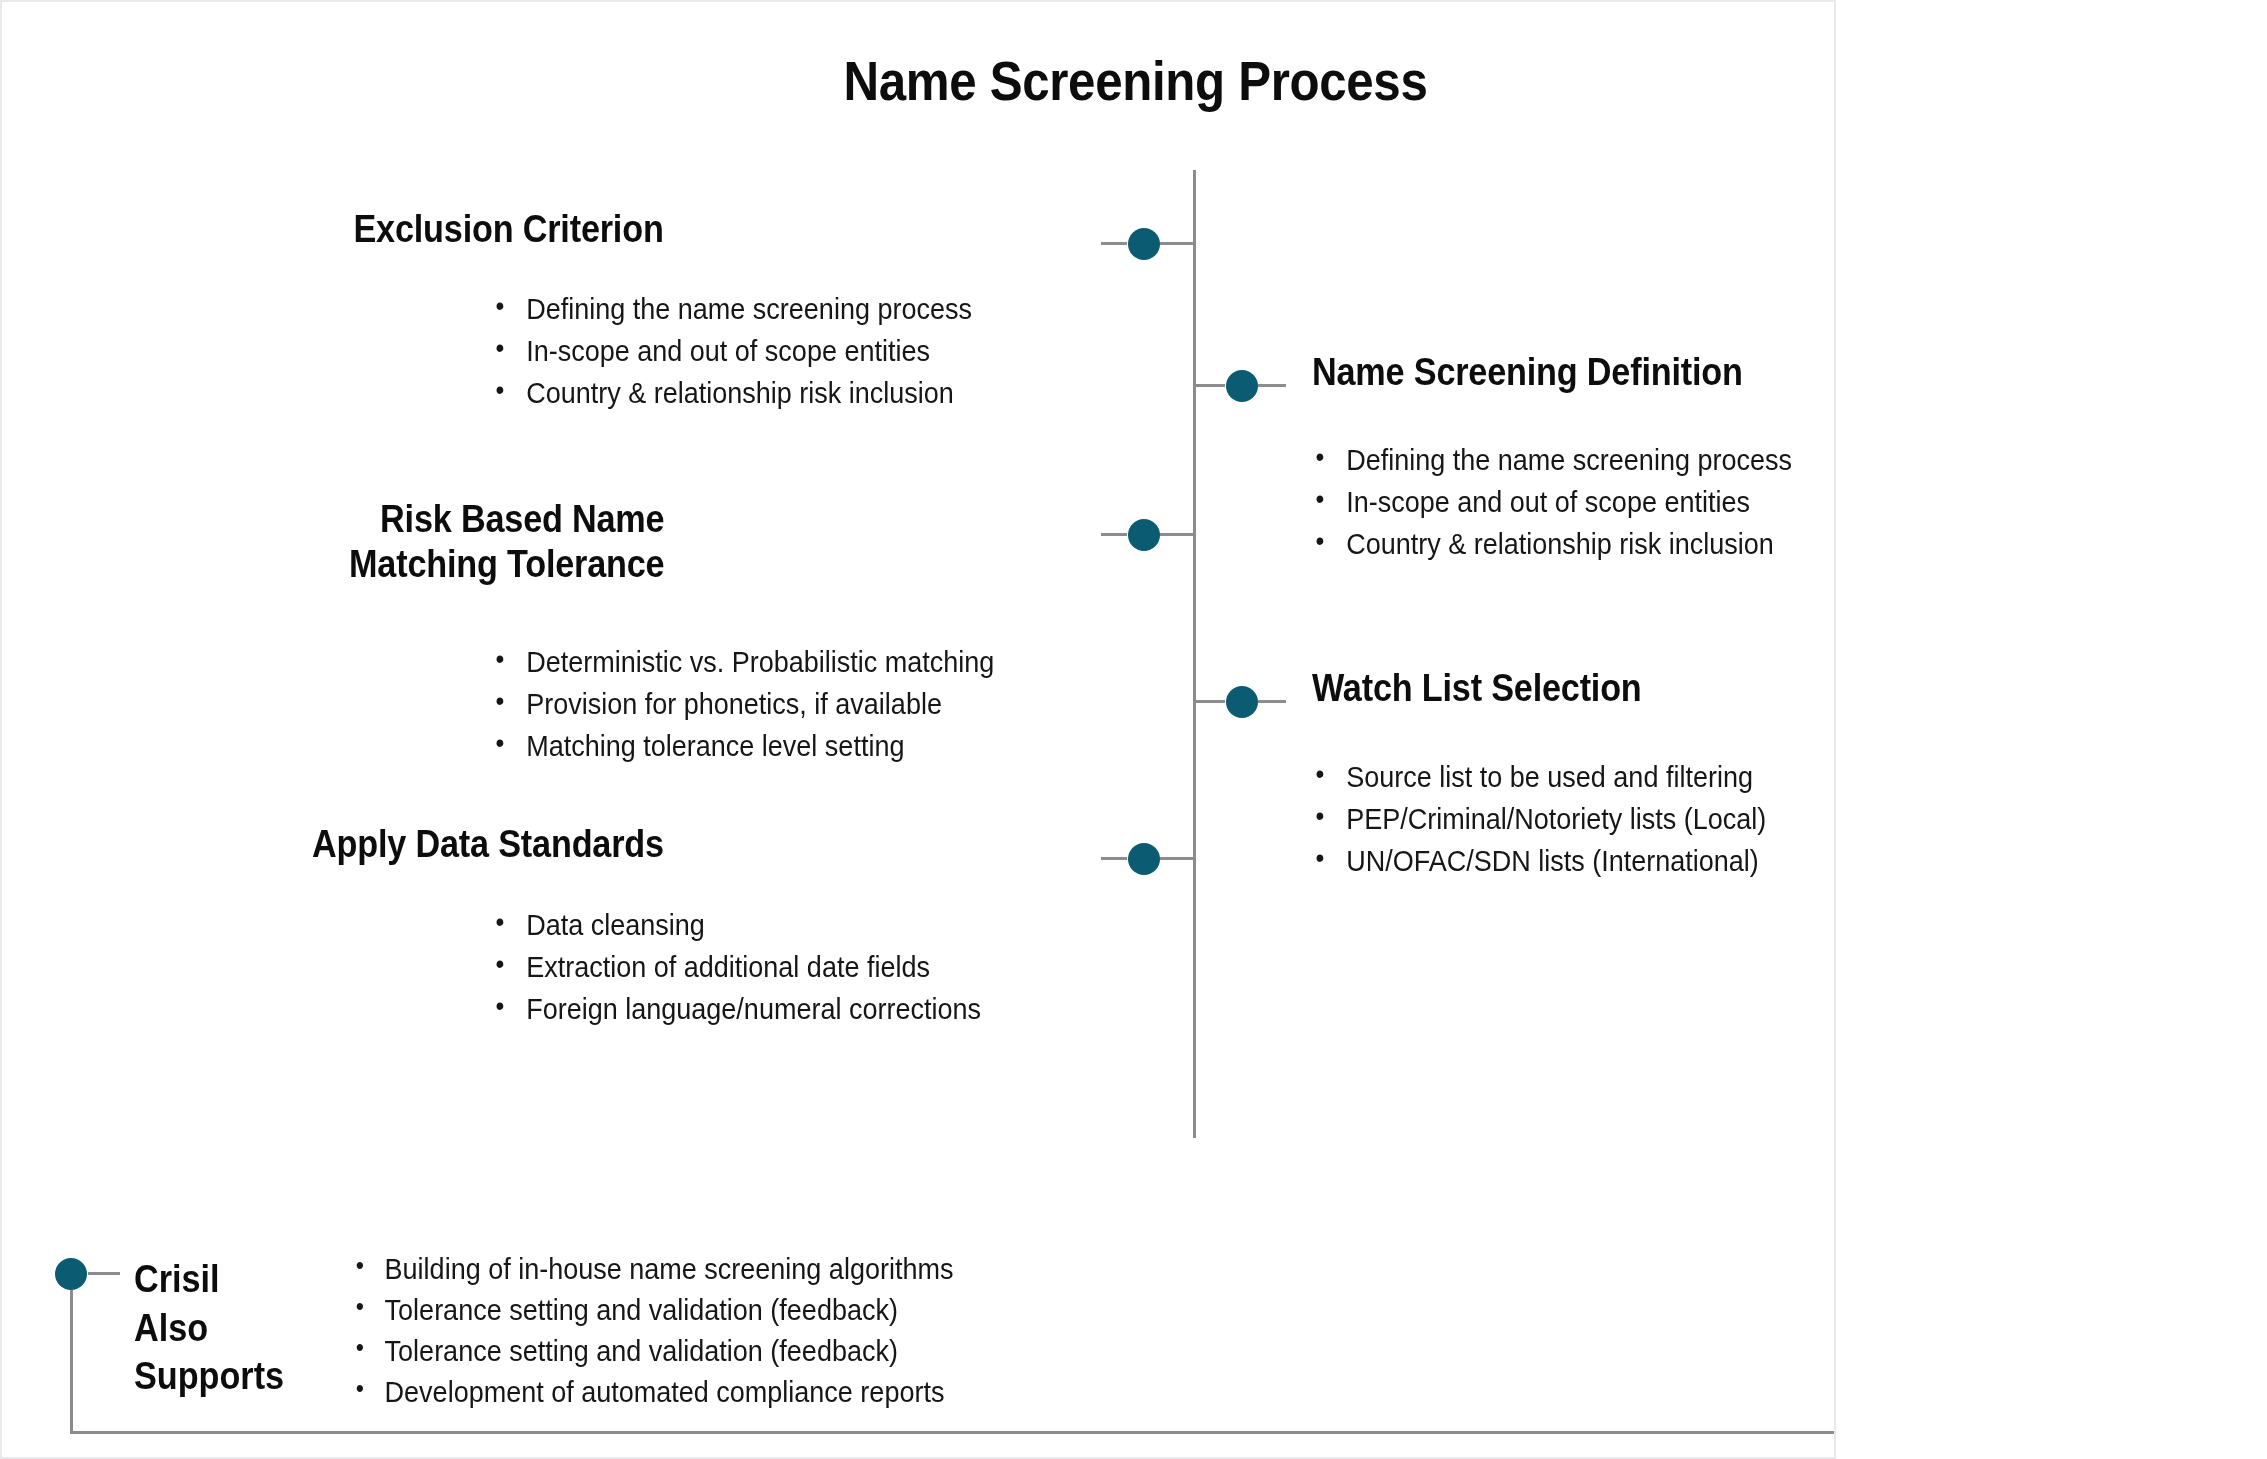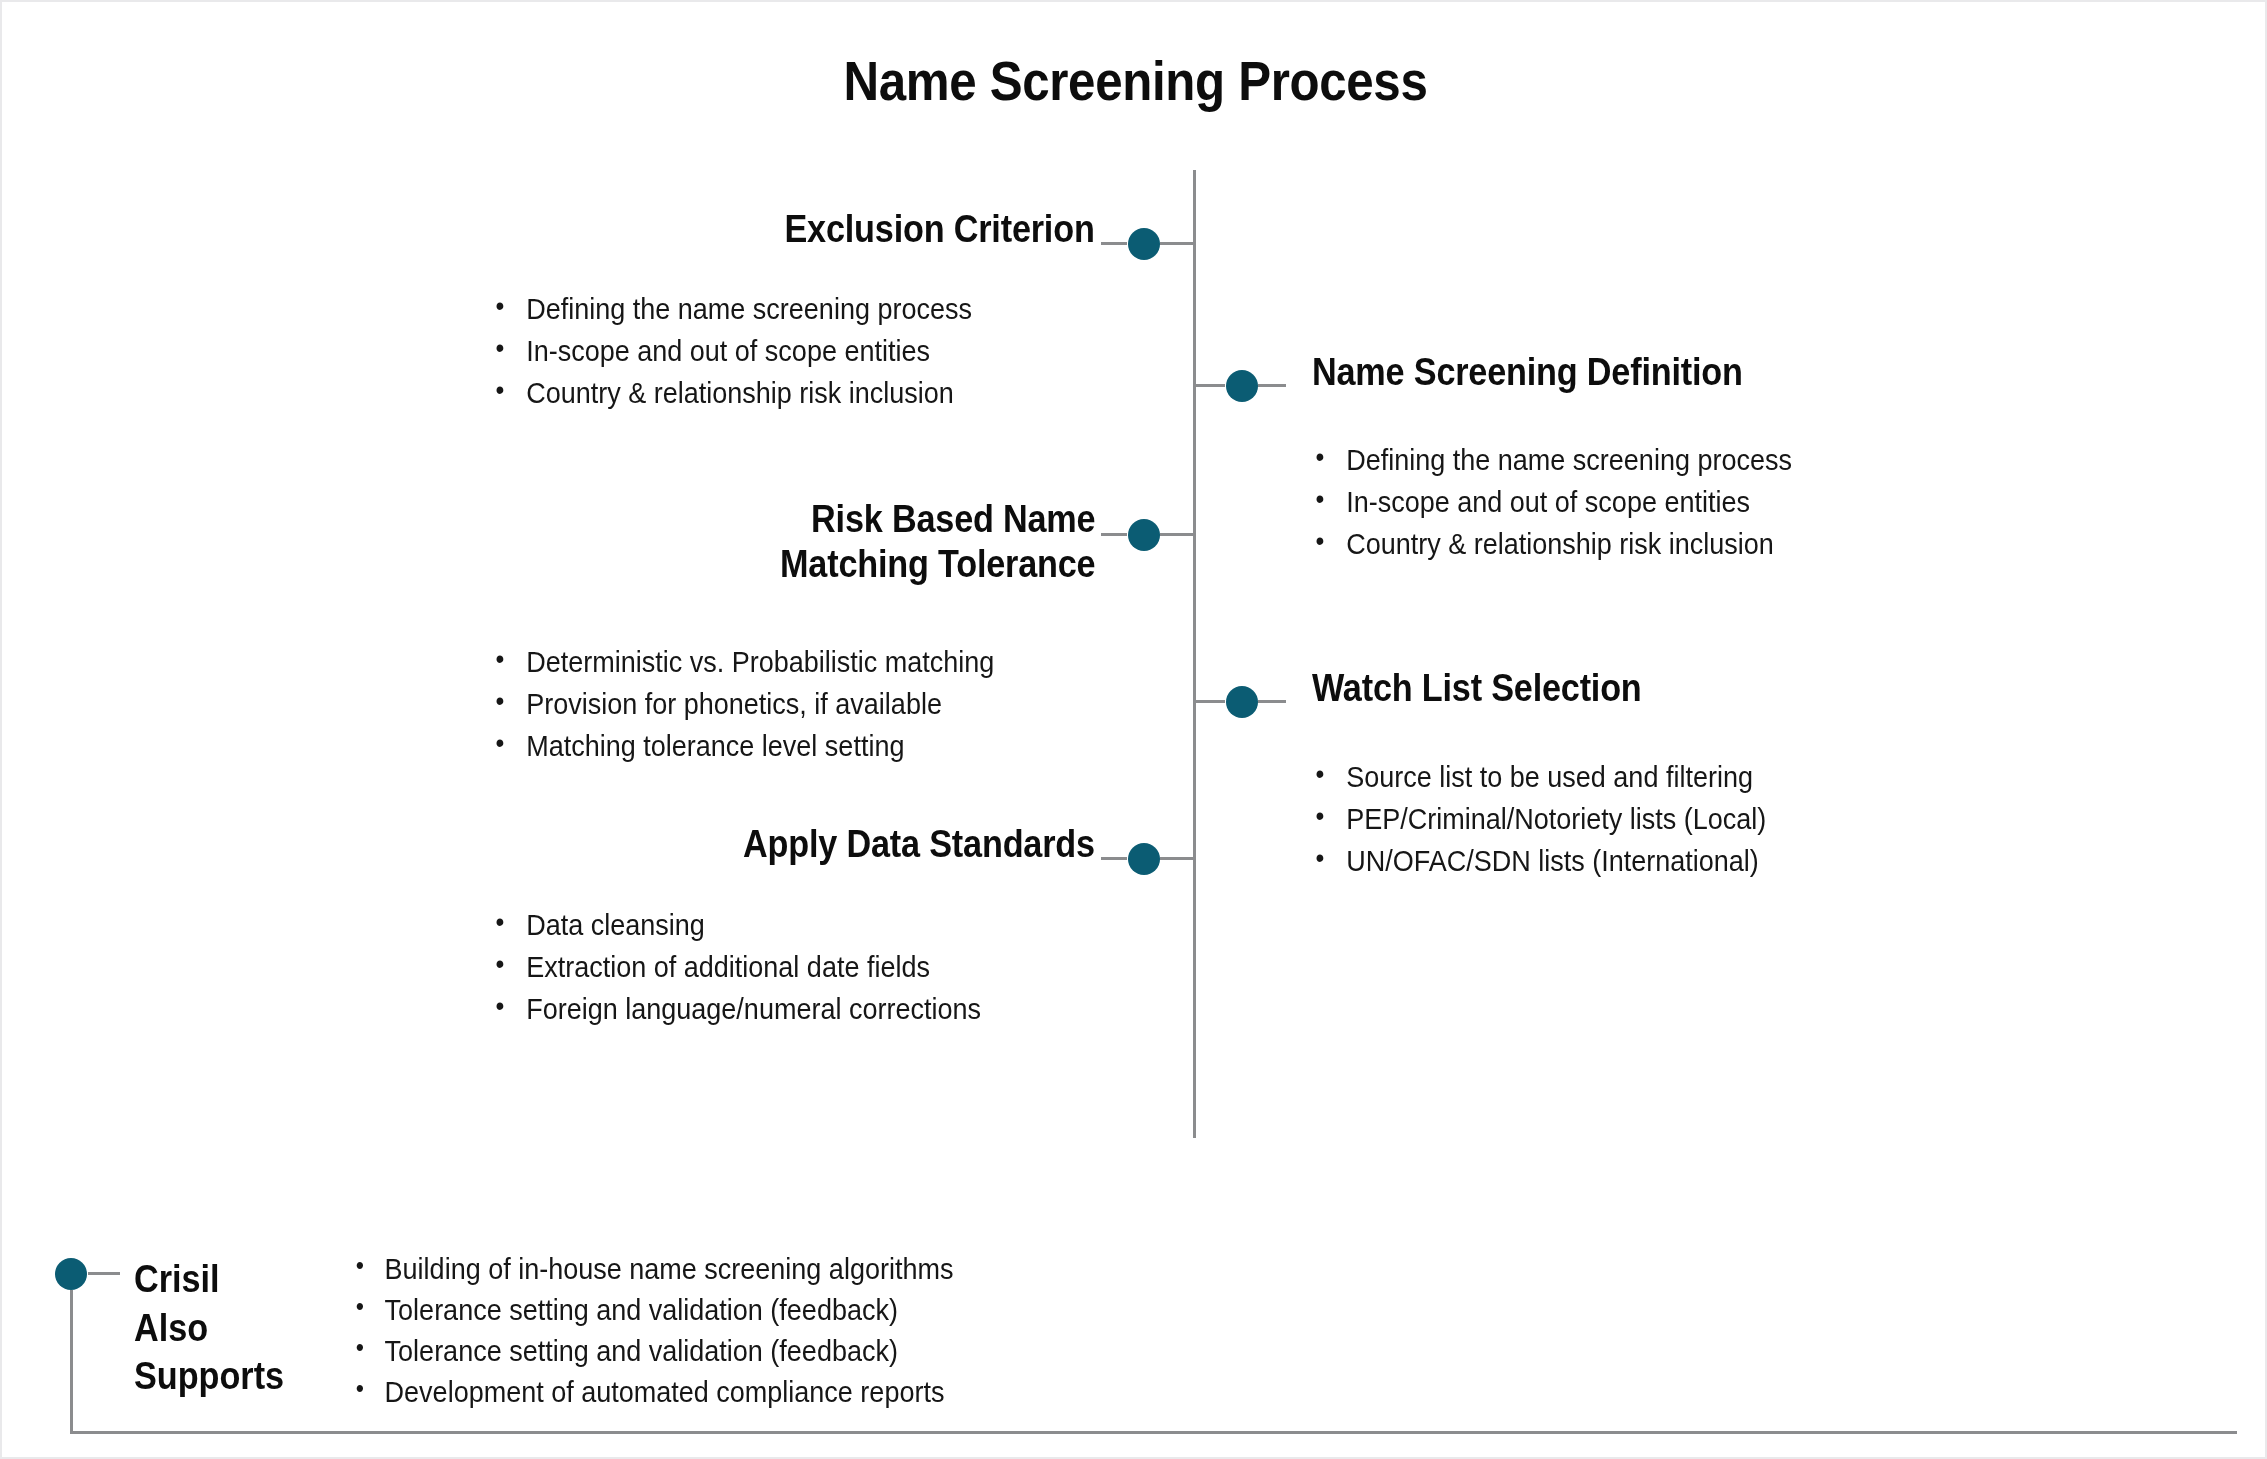--- a/index.html
+++ b/index.html
@@ -6,21 +6,21 @@
     margin: 0;
     padding: 0;
     background: #ffffff;
   }
   body {
     font-family: "Liberation Sans", "DejaVu Sans", sans-serif;
   }
 
   .page {
     position: relative;
-    width: 2267px;
+    width: 1836px;
     height: 1459px;
     background: #ffffff;
     box-sizing: border-box;
     border: 2px solid #e9e9eb;
     overflow: hidden;
   }
 
   
   .title {
     position: absolute;

